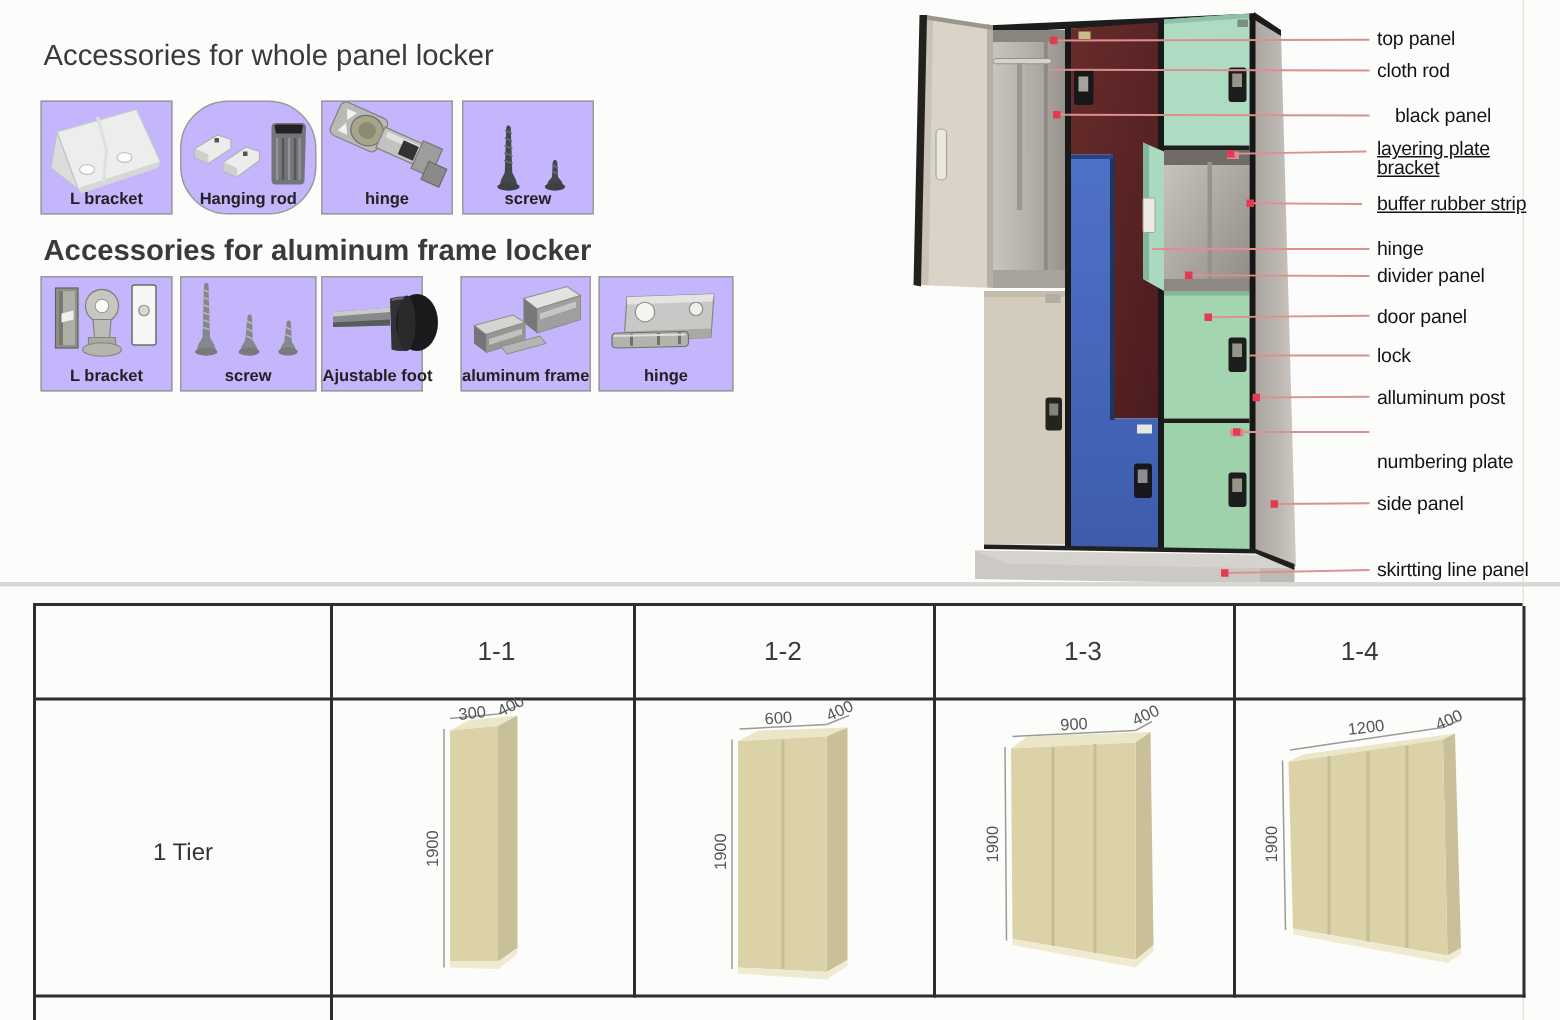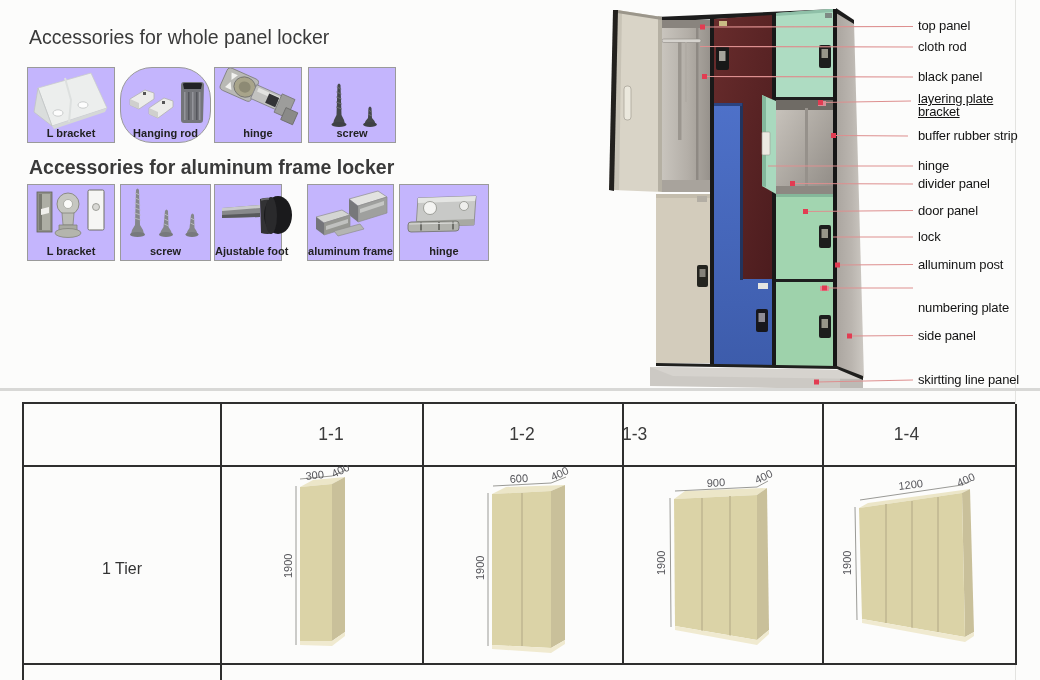--- a/index.html
+++ b/index.html
@@ -332,25 +332,25 @@
       <rect x="222" y="285.5" width="5" height="5"></rect>
       <rect x="247" y="333.5" width="5" height="5"></rect>
       <rect x="214" y="379.5" width="5" height="5"></rect>
     </g>
   </svg>
 
   <div class="ptr-label" style="top:18px;">top panel</div>
 
   <div class="ptr-label" style="top:39px;">cloth rod</div>
 
-  <div class="ptr-label" style="top:69px;">black panel</div>
+  <div class="ptr-label" style="top:69px;margin-left:12px;">black panel</div>
 
   <div class="ptr-label" style="top:93px;line-height:12.5px;text-decoration:underline;">layering plate<br>bracket</div>
 
-  <div class="ptr-label" style="top:128px;">buffer rubber strip</div>
+  <div class="ptr-label" style="top:128px;text-decoration:underline;">buffer rubber strip</div>
 
   <div class="ptr-label" style="top:158px;">hinge</div>
 
   <div class="ptr-label" style="top:176px;">divider panel</div>
 
   <div class="ptr-label" style="top:203px;">door panel</div>
 
   <div class="ptr-label" style="top:229px;">lock</div>
 
   <div class="ptr-label" style="top:257px;">alluminum post</div>
@@ -376,21 +376,21 @@
     <div class="abs" style="left:398px;top:0;width:2px;height:261px;background:#2e2e2e;"></div>
 
     <div class="abs" style="left:598px;top:0;width:2px;height:261px;background:#2e2e2e;"></div>
 
     <div class="abs" style="left:798px;top:0;width:2px;height:261px;background:#2e2e2e;"></div>
 
     <div class="hdr" style="left:196px;top:20px;width:202px;text-align:center;padding-left:20px;">1-1</div>
 
     <div class="hdr" style="left:398px;top:20px;width:200px;text-align:center;">1-2</div>
 
-    <div class="hdr" style="left:598px;top:20px;width:200px;">1-3</div>
+    <div class="hdr" style="left:598px;top:20px;width:200px;text-align:center;">1-3</div>
 
     <div class="hdr" style="left:798px;top:20px;width:169px;text-align:center;">1-4</div>
 
     <div class="abs" style="left:0;top:156px;width:196px;text-align:center;font-size:16px;color:#333;">1 Tier</div>
   </div>
 
   <svg class="abs" style="left:270px;top:465px;" width="125" height="195" viewBox="0 0 125 195">
     <polygon points="30,22 62,19 75,12 43,15" fill="#ece6c8"></polygon>
     <polygon points="62,19 75,12 75,167 62,176" fill="#c9c09a"></polygon>
     <polygon points="30,22 62,19 62,176 30,176" fill="#dbd3a7"></polygon>

